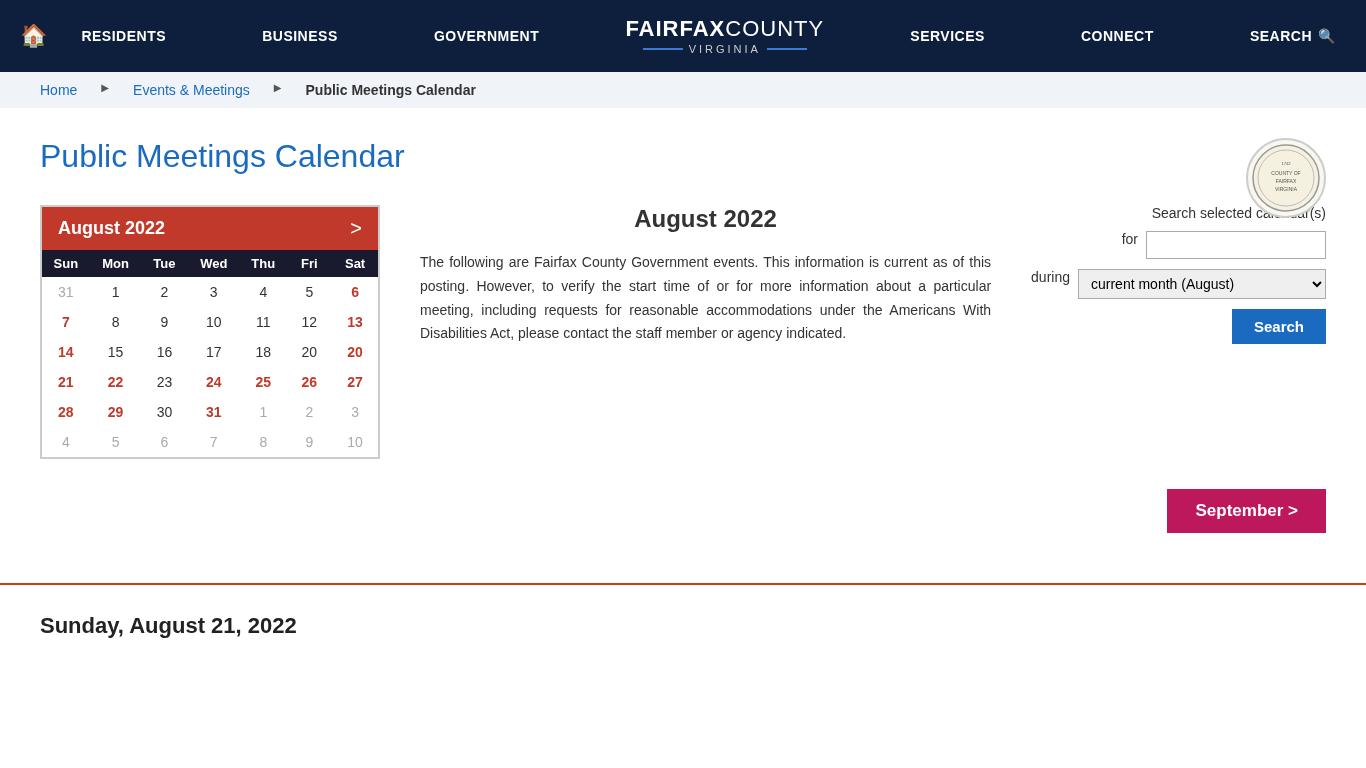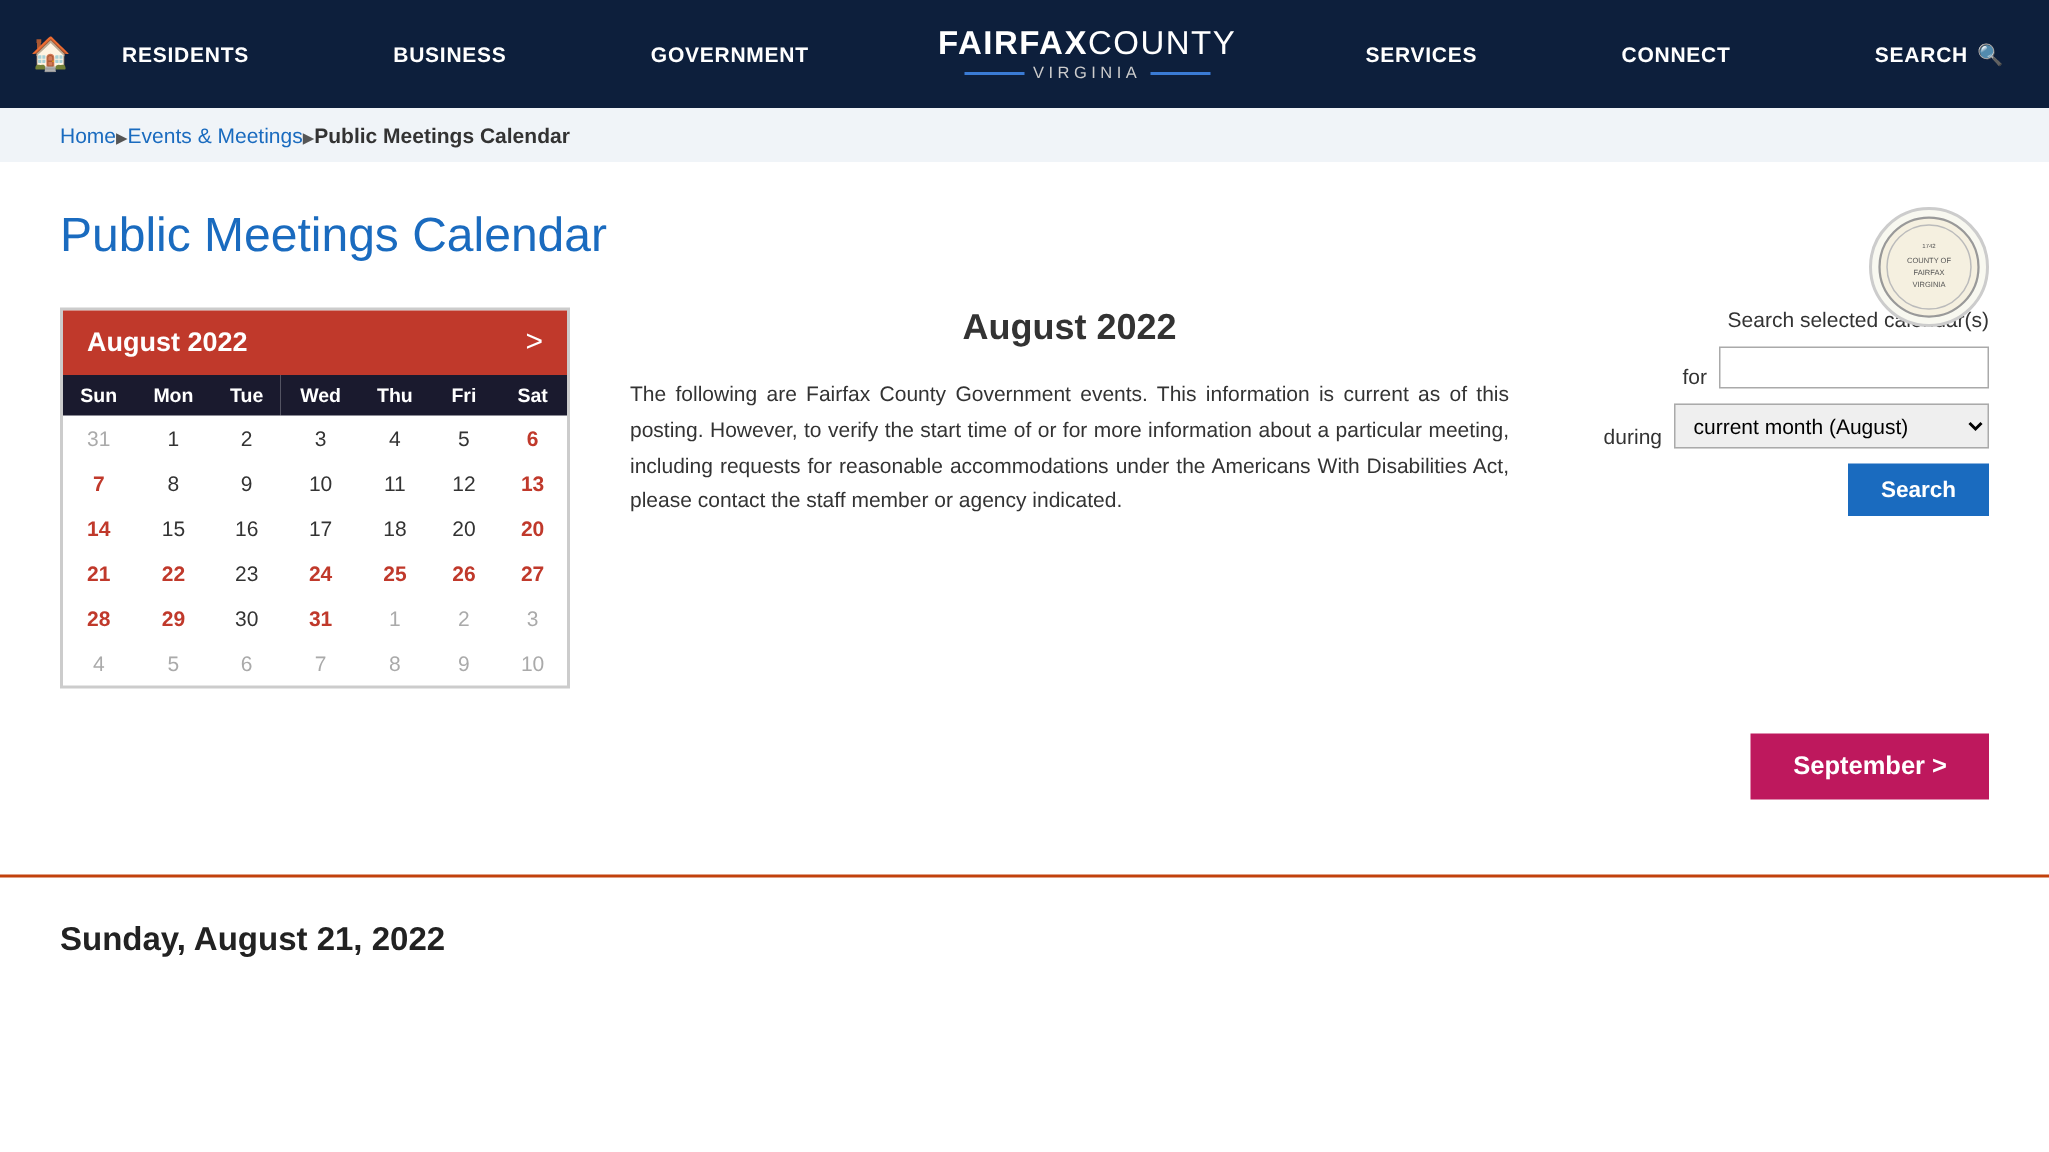--- a/index.html
+++ b/index.html
@@ -67,22 +67,22 @@
       display: flex;
       align-items: center;
       gap: 6px;
     }
 
     
     .breadcrumb {
       background: #f0f4f8;
       padding: 10px 40px;
       display: flex;
-      align-items: flex-end;
-      gap: 0;
+      align-items: flex-start;
+      gap: 24px;
       font-size: 14px;
     }
     .breadcrumb a { color: #1a6bbf; text-decoration: none; }
     .breadcrumb .sep {
       color: #555;
       font-size: 10px;
     }
     .breadcrumb .current { color: #333; font-weight: 600; }
 
     
@@ -187,40 +187,40 @@
       min-width: 280px;
     }
     .search-panel-title {
       text-align: right;
       font-size: 14px;
       color: #333;
       margin-bottom: 10px;
     }
     .search-panel-row {
       display: flex;
-      align-items: flex-end;
+      align-items: flex-start;
       gap: 8px;
       margin-bottom: 10px;
       justify-content: flex-end;
     }
     .search-panel-row label {
       font-size: 14px;
       color: #333;
     }
     .search-panel-row input[type="text"] {
       border: 1px solid #aaa;
       padding: 5px 8px;
       font-size: 14px;
       width: 180px;
     }
     .search-panel-row select {
       border: 1px solid #aaa;
       padding: 5px 8px;
       font-size: 14px;
-      width: 210px;
+      width: 248px;
     }
     .search-btn {
       background: #1a6bbf;
       color: #fff;
       border: none;
       padding: 9px 22px;
       font-size: 15px;
       font-weight: bold;
       cursor: pointer;
       display: block;

